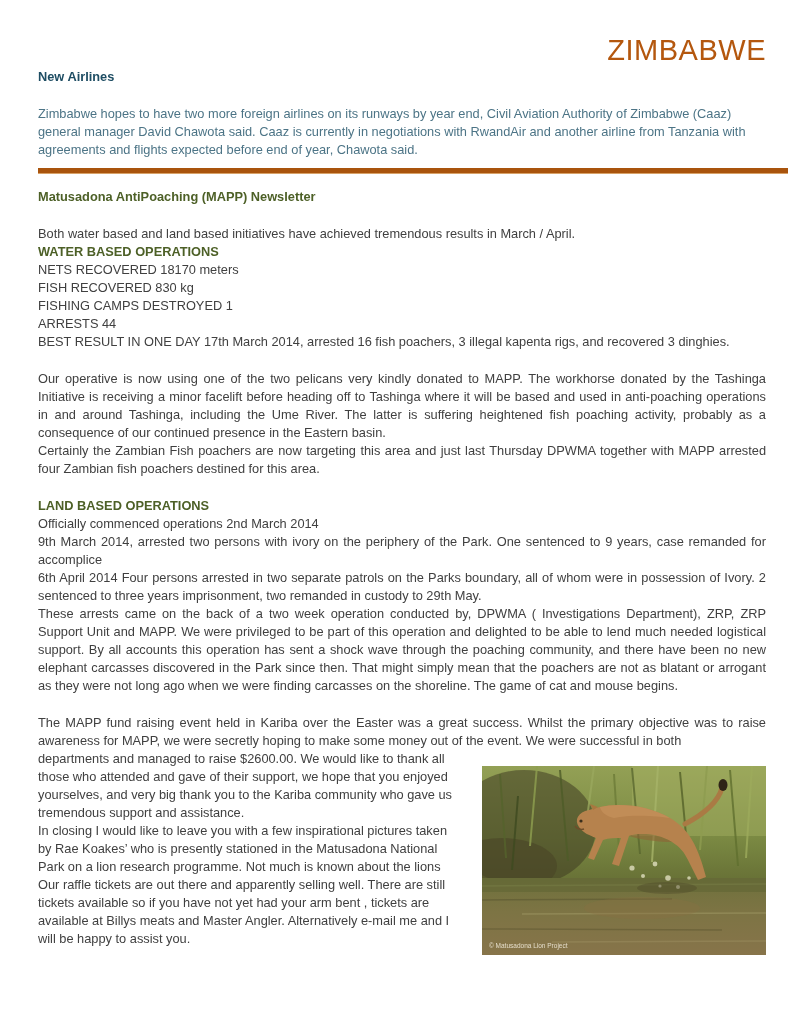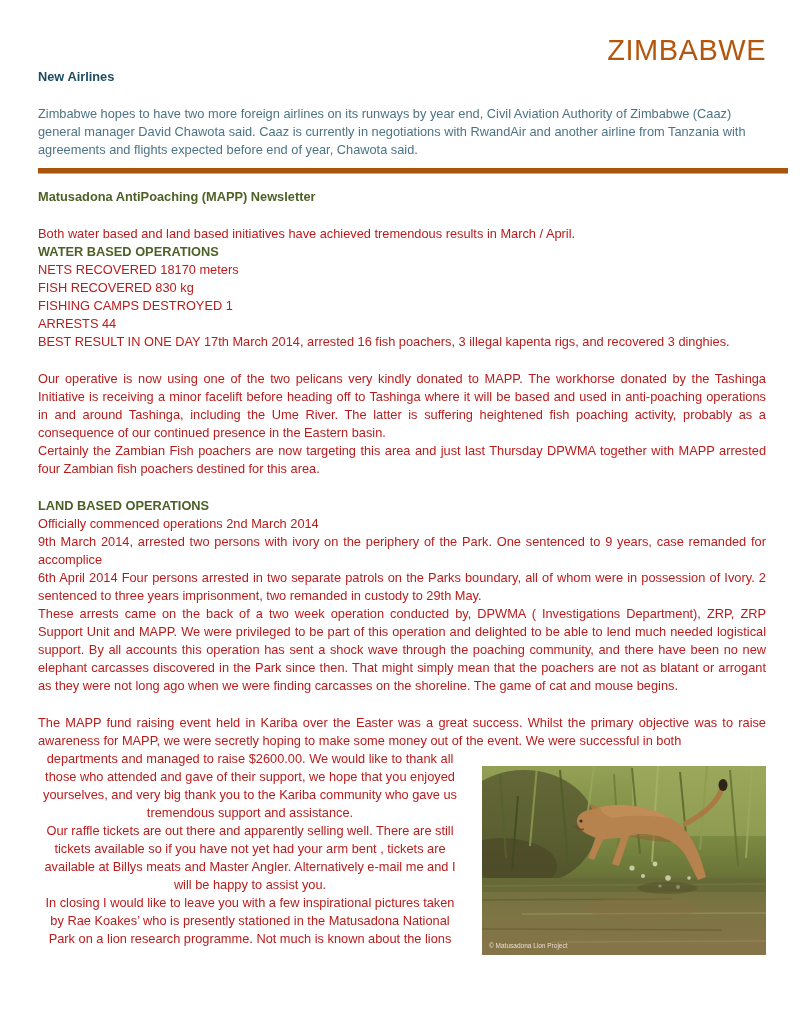--- a/index.html
+++ b/index.html
@@ -18,37 +18,37 @@
     text-align: right;
     color: #B4570E;
     font-size: 29px;
     line-height: 28px;
     letter-spacing: 0.5px;
     margin-bottom: 4px;
   }
   .h-teal   { color: #1E4D63; font-weight: bold; }
   .t-teal   { color: #4C7486; }
   .h-olive  { color: #4D6027; font-weight: bold; }
-  .t-olive  { color: #b91c1c; }
+  .t-olive  { color: #404040; }
 
   .gap      { margin-bottom: 19px; }
   .just     { text-align: justify; }
 
   .rule {
     height: 5px;
     background: #A9540D;
     border: none;
     border-bottom: 1px solid #D8A268;
     margin: 9px 0 14px 0;
     width: calc(100% + 22px);
   }
 
   .para { margin: 0; }
 
-  .two-col { display: flex; justify-content: space-between; text-align: center; }
+  .two-col { display: flex; justify-content: space-between; }
   .left-col { width: 424px; }
   .right-col { width: 284px; margin-top: 16px; }
 
   .lion-photo { display: block; width: 284px; height: 189px; }
 </style>
 </head>
 <body>
 
 <div class="page">
 
@@ -84,22 +84,22 @@
     <div class="para t-olive just">9th March 2014, arrested two persons with ivory on the periphery of the Park. One sentenced to 9 years, case remanded for accomplice</div>
     <div class="para t-olive just">6th April 2014 Four persons arrested in two separate patrols on the Parks boundary, all of whom were in possession of Ivory. 2 sentenced to three years imprisonment, two remanded in custody to 29th May.</div>
     <div class="para t-olive just">These arrests came on the back of a two week operation conducted by, DPWMA ( Investigations Department), ZRP, ZRP Support Unit and MAPP. We were privileged to be part of this operation and delighted to be able to lend much needed logistical support. By all accounts this operation has sent a shock wave through the poaching community, and there have been no new elephant carcasses discovered in the Park since then. That might simply mean that the poachers are not as blatant or arrogant as they were not long ago when we were finding carcasses on the shoreline. The game of cat and mouse begins.</div>
   </div>
 
   <div class="para t-olive just">The MAPP fund raising event held in Kariba over the Easter was a great success. Whilst the primary objective was to raise awareness for MAPP, we were secretly hoping to make some money out of the event. We were successful in both</div>
 
   <div class="two-col">
     <div class="left-col">
       <div class="para t-olive">departments and managed to raise $2600.00. We would like to thank all those who attended and gave of their support, we hope that you enjoyed yourselves, and very big thank you to the Kariba community who gave us tremendous support and assistance.</div>
+      <div class="para t-olive">In closing I would like to leave you with a few inspirational pictures taken by Rae Koakes’ who is presently stationed in the Matusadona National Park on a lion research programme. Not much is known about the lions</div>
       <div class="para t-olive gap">Our raffle tickets are out there and apparently selling well. There are still tickets available so if you have not yet had your arm bent , tickets are available at Billys meats and Master Angler. Alternatively e-mail me and I will be happy to assist you.</div>
-      <div class="para t-olive">In closing I would like to leave you with a few inspirational pictures taken by Rae Koakes’ who is presently stationed in the Matusadona National Park on a lion research programme. Not much is known about the lions</div>
     </div>
 
     <div class="right-col">
       <svg class="lion-photo" viewBox="0 0 284 189" xmlns="http://www.w3.org/2000/svg" role="img">
         <defs>
           <linearGradient id="grass" x1="0" y1="0" x2="0" y2="1">
             <stop offset="0" stop-color="#93a055"></stop>
             <stop offset="0.6" stop-color="#7b8a43"></stop>
             <stop offset="1" stop-color="#666f35"></stop>
           </linearGradient>

